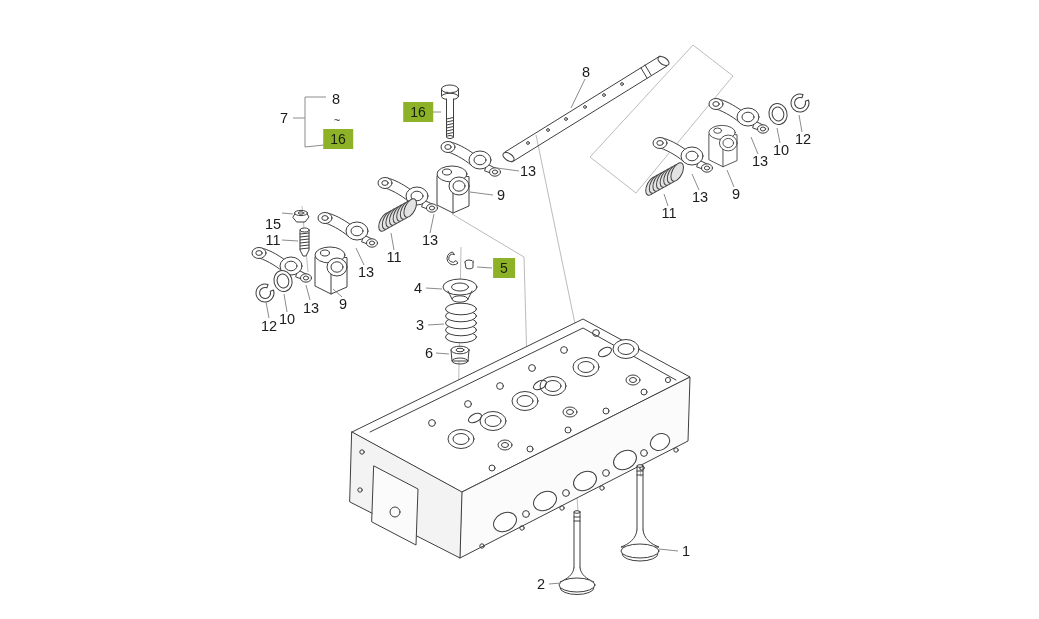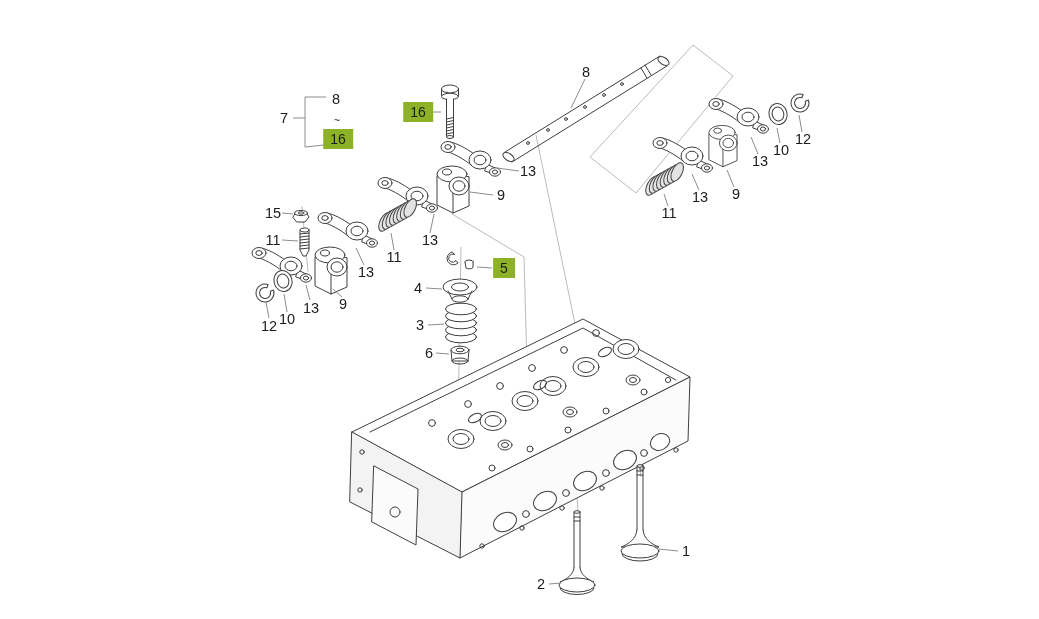--- a/index.html
+++ b/index.html
@@ -286,21 +286,21 @@
 <div class="callout" style="left:336px;top:99px;">8</div>
 <div class="callout tiny" style="left:337px;top:120px;">~</div>
 <div class="callout hl" style="left: 338px; top: 139px; background: rgb(142, 178, 39);">16</div>
 <div class="callout hl" style="left: 418px; top: 112px; background: rgb(142, 178, 39);">16</div>
 <div class="callout" style="left:586px;top:72px;">8</div>
 <div class="callout" style="left:528px;top:171px;">13</div>
 <div class="callout" style="left:501px;top:195px;">9</div>
 <div class="callout" style="left:430px;top:240px;">13</div>
 <div class="callout" style="left:394px;top:257px;">11</div>
 <div class="callout" style="left:366px;top:272px;">13</div>
-<div class="callout" style="left:273px;top:213px;">15</div>
+<div class="callout" style="left:273px;top:224px;">15</div>
 <div class="callout" style="left:273px;top:240px;">11</div>
 <div class="callout" style="left:343px;top:304px;">9</div>
 <div class="callout" style="left:311px;top:308px;">13</div>
 <div class="callout" style="left:287px;top:319px;">10</div>
 <div class="callout" style="left:269px;top:326px;">12</div>
 <div class="callout hl" style="left: 504px; top: 268px; background: rgb(142, 178, 39);">5</div>
 <div class="callout" style="left:418px;top:288px;">4</div>
 <div class="callout" style="left:420px;top:325px;">3</div>
 <div class="callout" style="left:429px;top:353px;">6</div>
 <div class="callout" style="left:669px;top:213px;">11</div>

